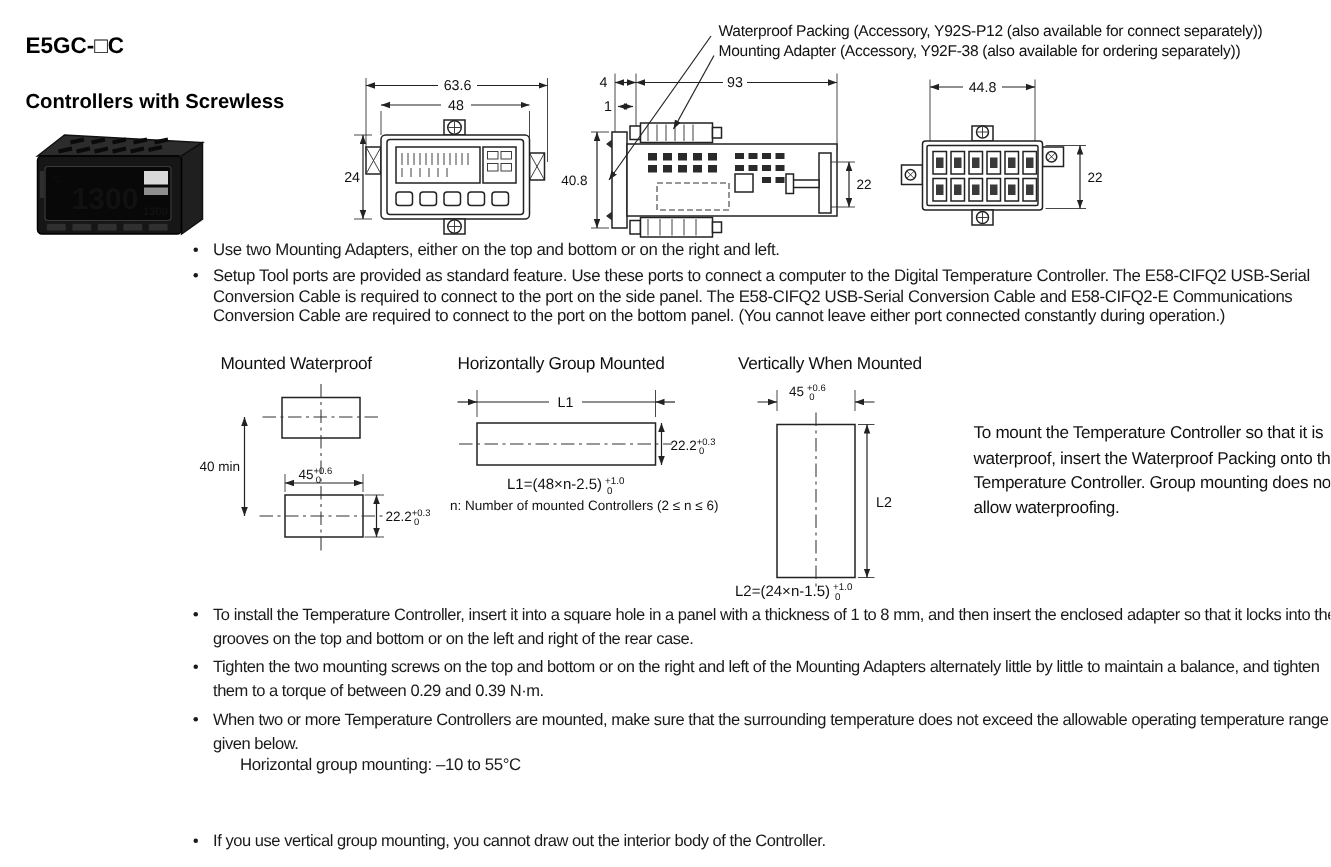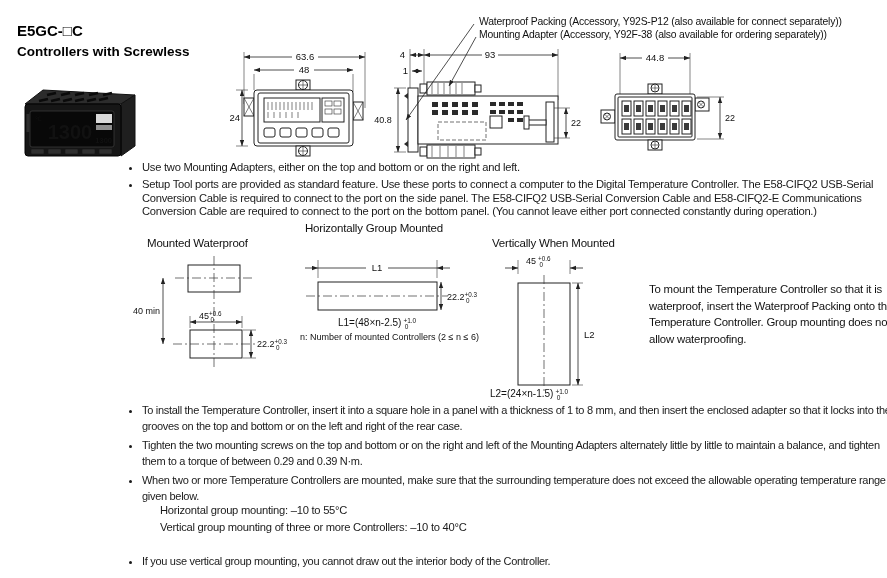--- a/index.html
+++ b/index.html
@@ -1,20 +1,20 @@
 <!DOCTYPE html>
 <html><head>
 <meta charset="utf-8">
 <style>
   html,body{margin:0;padding:0;background:#fff;}
   .page{position:relative;width:887px;height:578px;background:#ffffff;overflow:hidden;
         font-family:"Liberation Sans", "DejaVu Sans", sans-serif;color:#1a1a1a;}
   .abs{position:absolute;}
   .title-block{left:17px;top:22px;width:215px;color:#000;font-weight:bold;}
-  .title-model{font-size:15px;margin-bottom:4px;letter-spacing:0;}
+  .title-model{font-size:15px;margin-bottom:20px;letter-spacing:0;}
   .title-sub{font-size:13.5px;line-height:17px;}
   .callout{font-size:10.4px;line-height:13px;letter-spacing:-0.2px;white-space:nowrap;color:#111;}
   .co1{left:479px;top:15px;}
   .co2{left:479px;top:28px;}
   ul.notes{margin:0;padding-left:14px;list-style:disc outside;}
   .notes li{margin:0 0 3px 0;}
   .notes-sm{font-size:11.2px;line-height:13.8px;letter-spacing:-0.25px;}
   .notes-lg{font-size:11px;line-height:16px;letter-spacing:-0.3px;}
   .sec-head{font-size:11.5px;letter-spacing:-0.2px;color:#111;}
   .wnote{font-size:11.4px;line-height:16.5px;letter-spacing:-0.2px;color:#111;margin-left:32px;}
@@ -298,21 +298,21 @@
     <line x1="474" y1="24" x2="406" y2="120" stroke="#222" stroke-width="0.8" marker-end="url(#a-ld)"></line>
     <line x1="476" y1="37" x2="449" y2="86" stroke="#222" stroke-width="0.8" marker-end="url(#a-ld)"></line>
   </svg>
 
   <ul class="abs notes notes-sm" style="left:128px;top:161px;width:756px">
     <li>Use two Mounting Adapters, either on the top and bottom or on the right and left.</li>
     <li>Setup Tool ports are provided as standard feature. Use these ports to connect a computer to the Digital Temperature Controller. The E58-CIFQ2 USB-Serial Conversion Cable is required to connect to the port on the side panel. The E58-CIFQ2 USB-Serial Conversion Cable and E58-CIFQ2-E Communications Conversion Cable are required to connect to the port on the bottom panel. (You cannot leave either port connected constantly during operation.)</li>
   </ul>
 
   <div class="abs sec-head" style="left:147px;top:237px">Mounted Waterproof</div>
-  <div class="abs sec-head" style="left:305px;top:222px">Horizontally Group Mounted</div>
+  <div class="abs sec-head" style="left:305px;top:237px">Horizontally Group Mounted</div>
   <div class="abs sec-head" style="left:492px;top:237px">Vertically When Mounted</div>
 
   <svg class="abs" style="left:133px;top:250px" width="165" height="125" viewBox="0 0 165 125">
     <defs>
         <marker id="a-ms" markerWidth="8" markerHeight="6" refX="6" refY="2.2" orient="auto-start-reverse" markerUnits="userSpaceOnUse">
           <path d="M0,0 L6,2.2 L0,4.4 Z" fill="#222"></path>
         </marker>
       </defs>
     <rect class="ln" x="55" y="15" width="52" height="27"></rect>
     <line class="cl" x1="42" y1="28" x2="120" y2="28"></line>
@@ -375,20 +375,19 @@
   <div class="abs wnote" style="left:617px;top:281px;width:266px">To mount the Temperature Controller so that it is waterproof, insert the Waterproof Packing onto the Temperature Controller. Group mounting does not allow waterproofing.</div>
 
   <ul class="abs notes notes-lg" style="left:128px;top:402px;width:758px">
     <li>To install the Temperature Controller, insert it into a square hole in a panel with a thickness of 1 to 8 mm, and then insert the enclosed adapter so that it locks into the grooves on the top and bottom or on the left and right of the rear case.</li>
     <li>Tighten the two mounting screws on the top and bottom or on the right and left of the Mounting Adapters alternately little by little to maintain a balance, and tighten them to a torque of between 0.29 and 0.39 N·m.</li>
     <li>When two or more Temperature Controllers are mounted, make sure that the surrounding temperature does not exceed the allowable operating temperature range given below.</li>
   </ul>
 
   <div class="abs ranges" style="left:160px;top:502px">
     <div>Horizontal group mounting: –10 to 55°C</div>
-    <div>Vertical group mounting of three or more Controllers: –10 to 40°C</div>
   </div>
 
   <ul class="abs notes notes-lg" style="left:128px;top:553px;width:758px">
     <li>If you use vertical group mounting, you cannot draw out the interior body of the Controller.</li>
   </ul>
 
 </div>
 
 </body></html>

